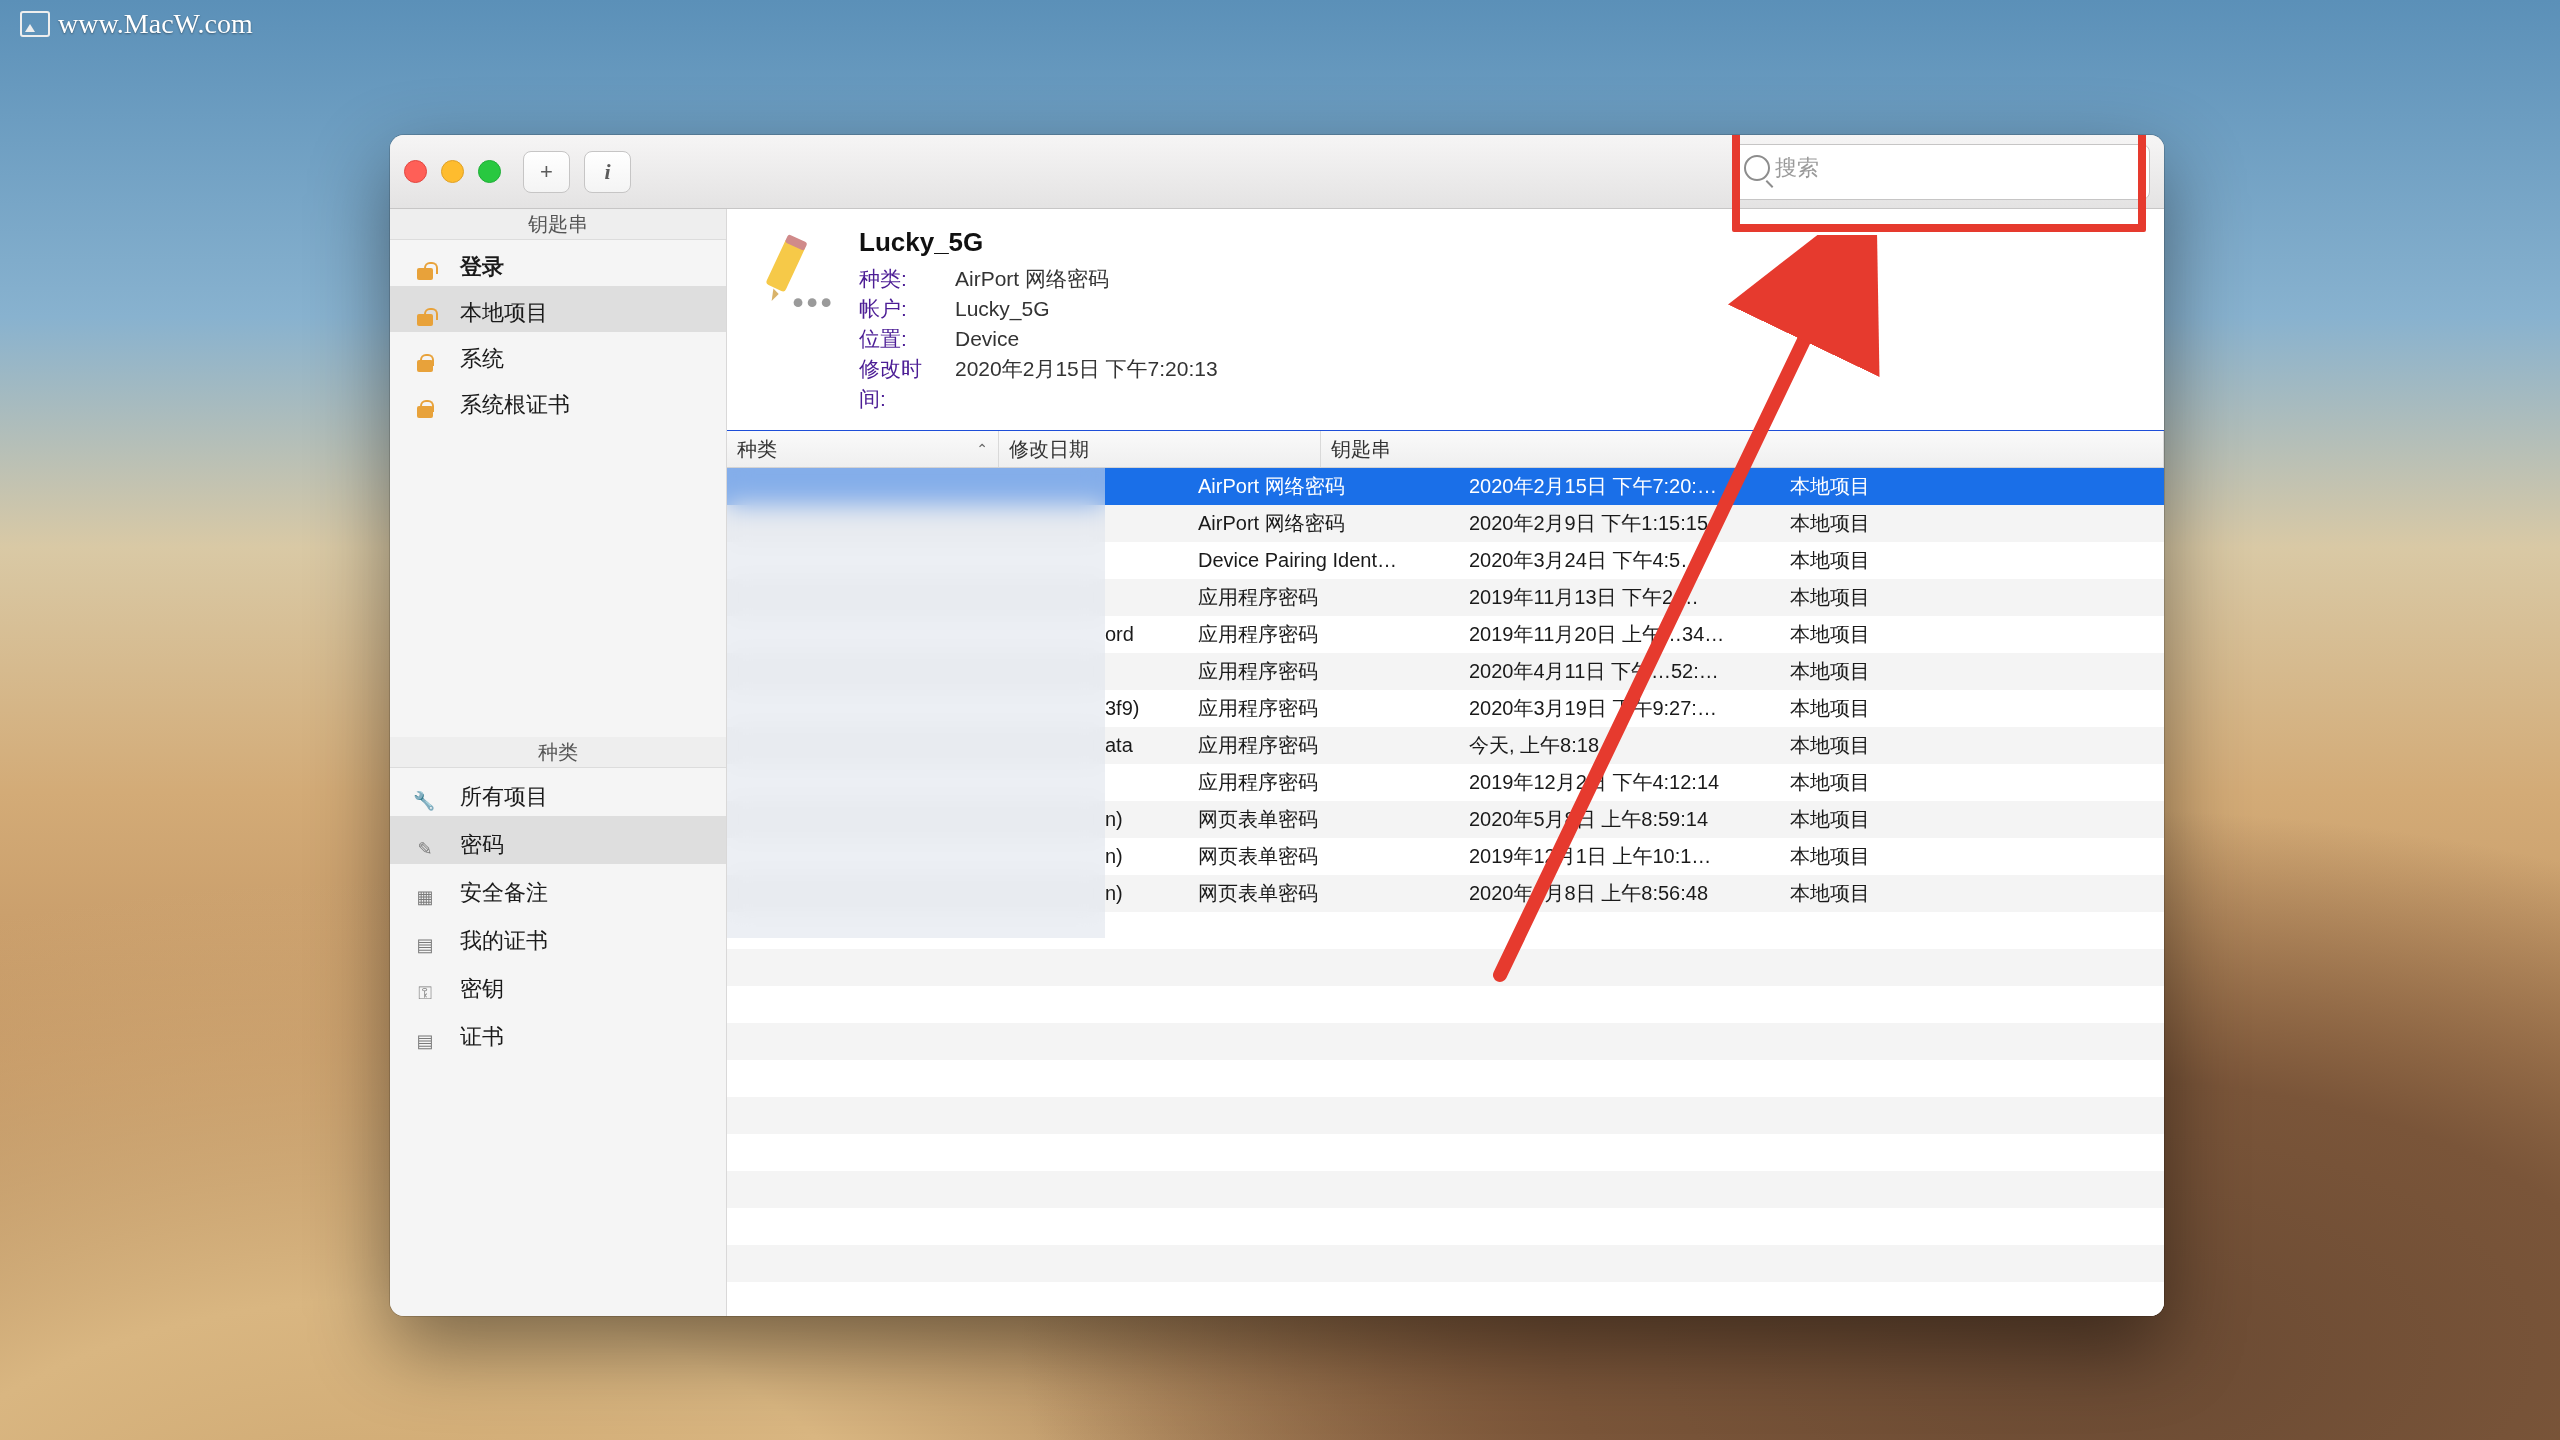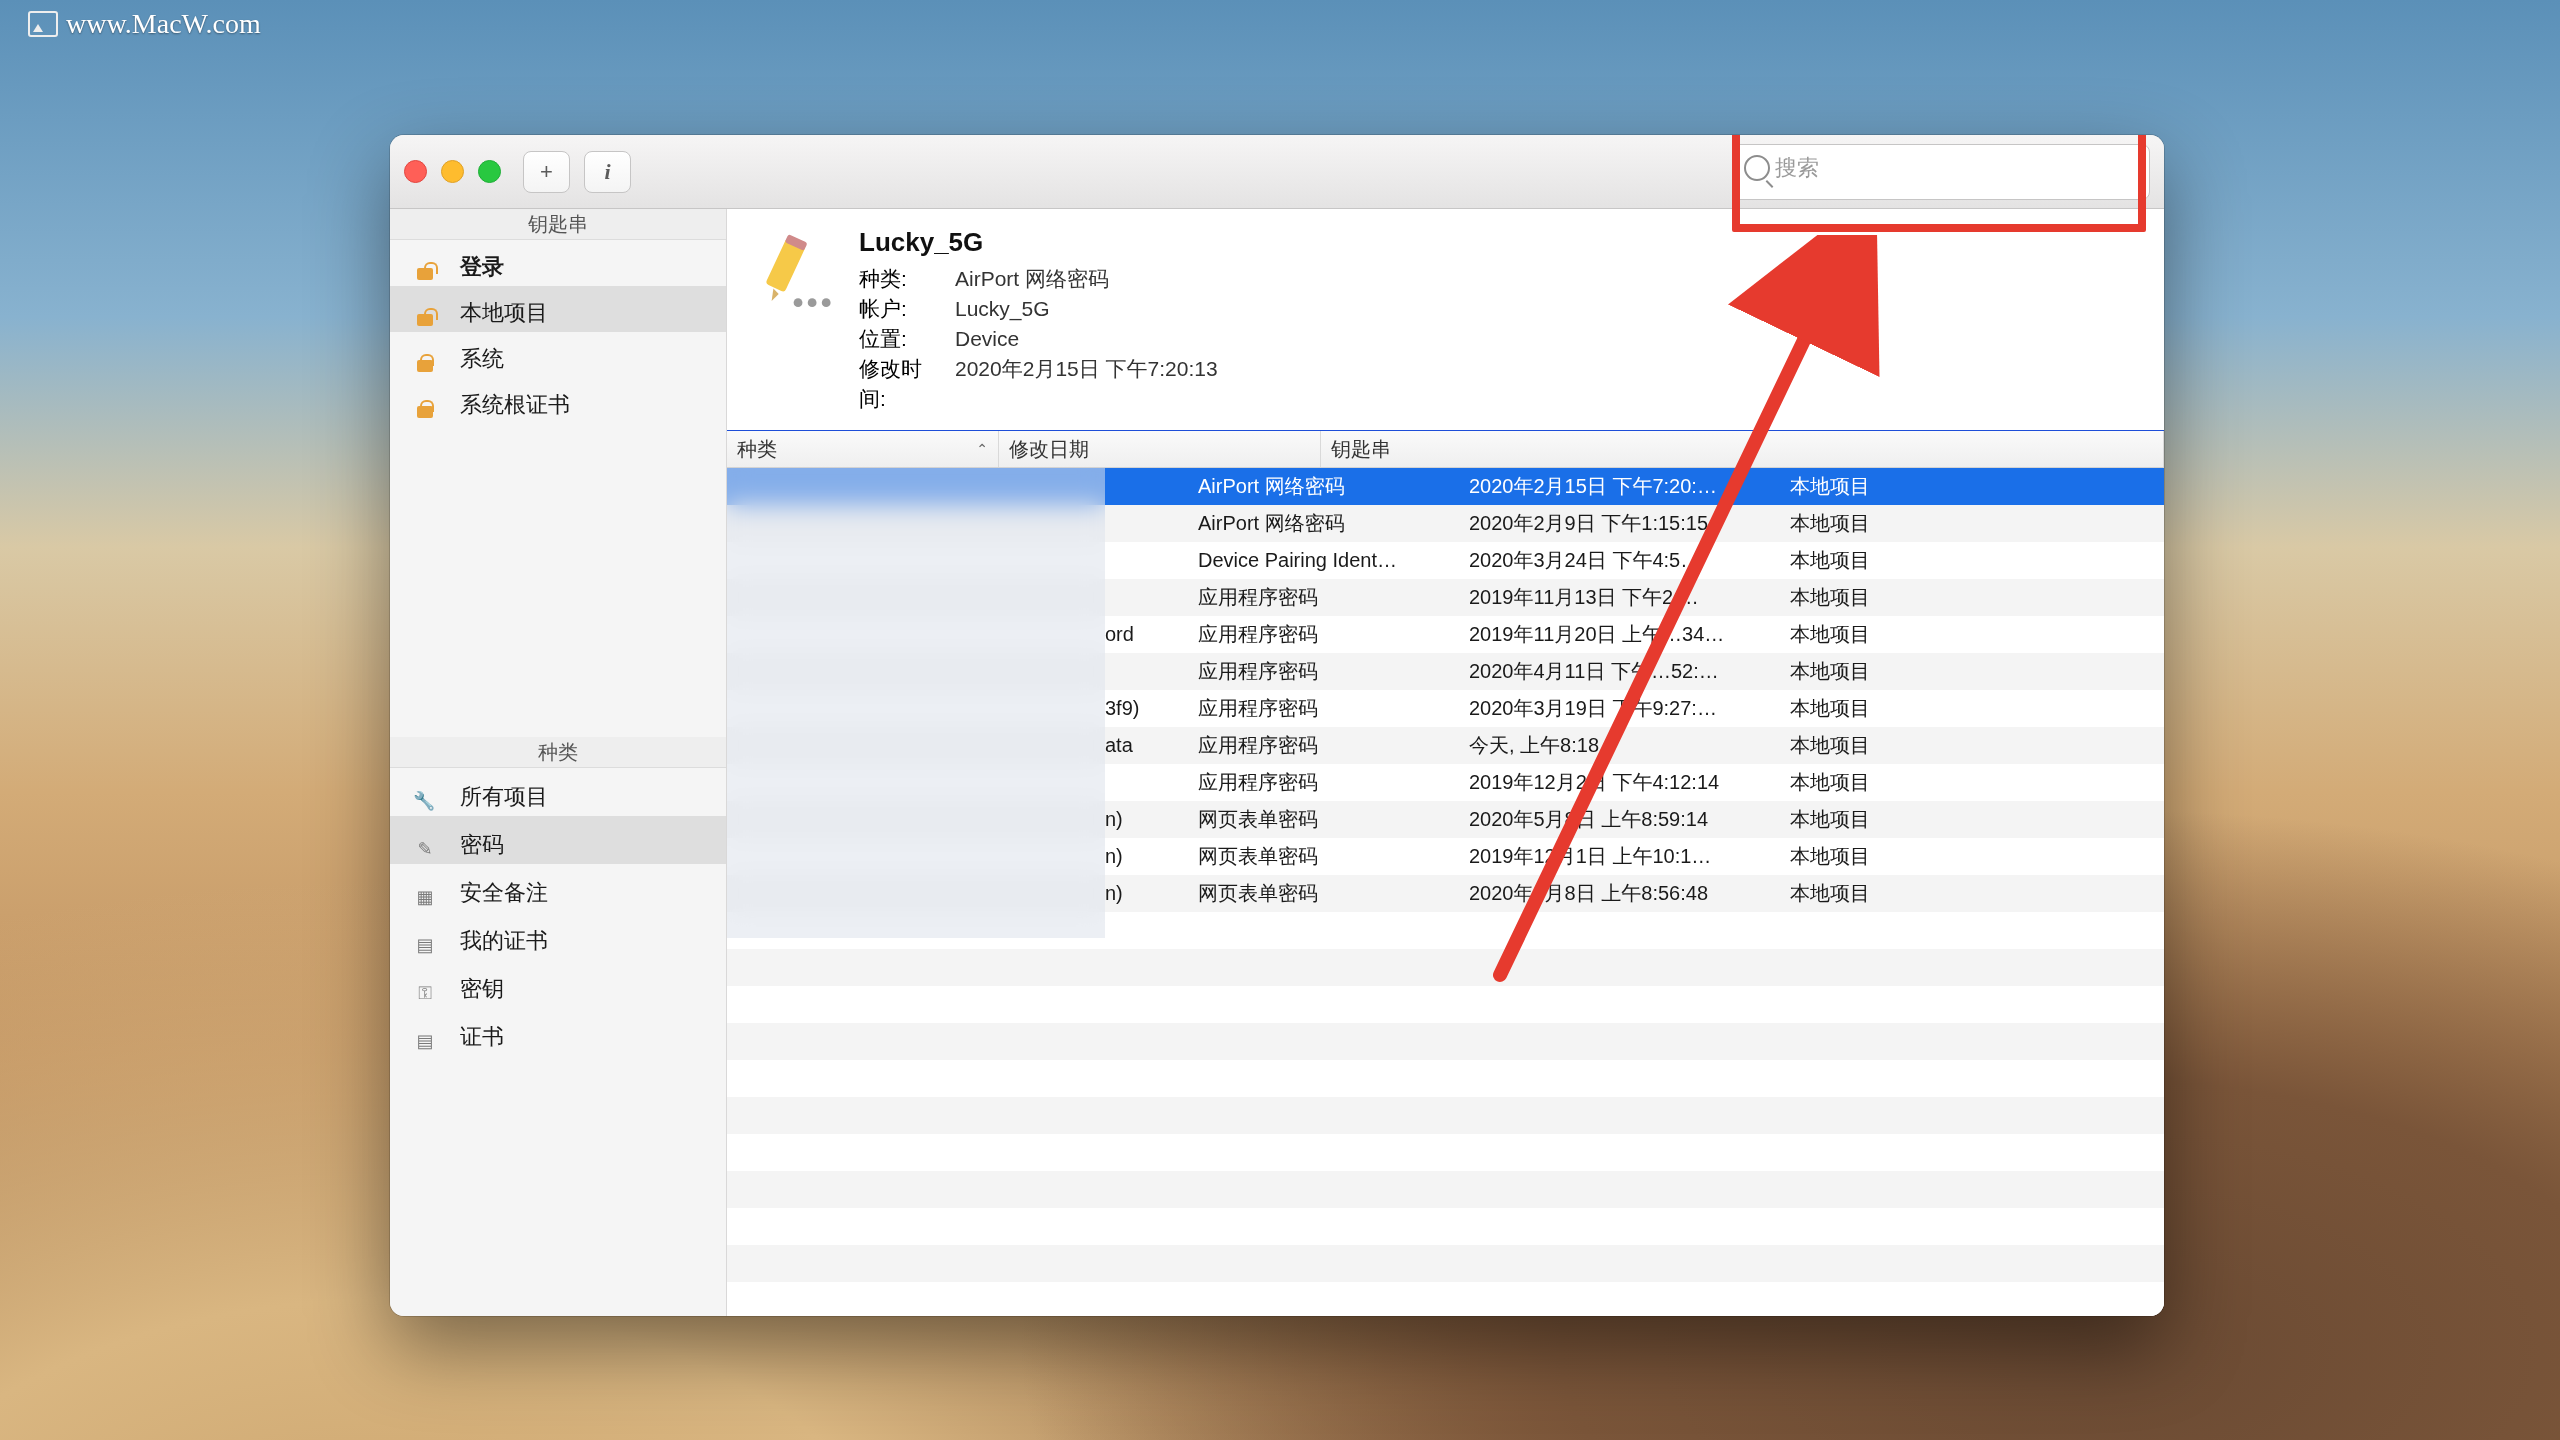--- a/index.html
+++ b/index.html
@@ -3,21 +3,21 @@
 <meta charset="utf-8">
 <style>
   html,body{margin:0;padding:0;width:2560px;height:1440px;font-family:-apple-system,"Helvetica Neue",Arial,sans-serif;overflow:hidden;}
   
   .wallpaper{position:absolute;inset:0;
     background:
       radial-gradient(ellipse 1800px 900px at 2100px 1350px,#6a4a33 0%,#7a5539 30%,transparent 60%),
       radial-gradient(ellipse 2200px 1400px at 380px 1650px,#caa26a 0%,#d9b681 25%,transparent 55%),
       linear-gradient(180deg,#5b90b8 0%,#88b2cf 22%,#d9c9a5 38%,#d3ab77 55%,#c0915f 75%,#956d48 100%);
   }
-  .watermark{position:absolute;top:8px;left:28px;color:#fff;font-size:28px;font-family:Georgia,serif;text-shadow:0 1px 2px rgba(0,0,0,.4);display:flex;align-items:center;gap:8px}
+  .watermark{position:absolute;top:8px;left:20px;color:#fff;font-size:28px;font-family:Georgia,serif;text-shadow:0 1px 2px rgba(0,0,0,.4);display:flex;align-items:center;gap:8px}
   .watermark .wm-icon{width:26px;height:22px;border:2px solid #eee;border-radius:3px;position:relative}
   .watermark .wm-icon:after{content:"";position:absolute;left:3px;bottom:3px;width:0;height:0;border-left:5px solid transparent;border-right:5px solid transparent;border-bottom:8px solid #eee}
   .window{position:absolute;left:390px;top:135px;width:1774px;height:1181px;border-radius:14px;background:#ececec;box-shadow:0 30px 80px rgba(0,0,0,.45),0 0 0 1px rgba(0,0,0,.15);overflow:hidden;display:flex;flex-direction:column}
   .titlebar{height:73px;background:linear-gradient(#f6f5f5,#e4e3e3);border-bottom:1px solid #c7c6c6;display:flex;align-items:center;padding:0 14px;gap:14px}
   .traffic{display:flex;gap:14px;margin-right:8px}
   .dot{width:21px;height:21px;border-radius:50%}
   .dot.red{background:#ff5f57;border:1px solid #e24640}
   .dot.yel{background:#febc2e;border:1px solid #e0a126}
   .dot.grn{background:#28c840;border:1px solid #1fae37}
   .tb-btn{width:45px;height:40px;border:1px solid #c6c5c5;border-radius:8px;background:linear-gradient(#fff,#f4f4f4);display:flex;align-items:center;justify-content:center;color:#5b5b5b;font-size:22px}
@@ -43,21 +43,21 @@
   .side-gap{flex:1}
   .cat-list .side-item{height:40px}
   .cat-ic{width:22px;height:22px;display:inline-flex;align-items:center;justify-content:center;color:#7a7a7a;font-size:18px}
   .main{flex:1;display:flex;flex-direction:column;background:#fff;min-width:0}
   .detail{padding:18px 20px 16px 20px;display:flex;gap:24px;border-bottom:1px solid #1d4ed8;background:#fff}
   .pencil{width:88px;height:88px;position:relative;flex:0 0 88px}
   .pencil svg{width:100%;height:100%}
   .detail-info{flex:1;font-size:21px;color:#333}
   .detail-title{font-size:26px;font-weight:600;margin-bottom:6px;color:#111}
   .detail-row{display:flex;gap:18px;line-height:30px}
-  .detail-row .lab{color:#000000;width:78px}
+  .detail-row .lab{color:#4c1d95;width:78px}
   .headers{display:flex;height:36px;background:linear-gradient(#fafafa,#efefef);border-bottom:1px solid #d3d3d3;font-size:20px;color:#333}
   .hcell{border-right:1px solid #d9d9d9;display:flex;align-items:center;padding:0 10px;position:relative}
   .hcell.sort .chev{margin-left:auto;font-size:14px;color:#666}
   .col-name{width:441px}
   .col-kind{width:251px}
   .col-date{width:301px}
   .col-keychain{flex:1}
   .rows{flex:1;overflow:hidden;background:repeating-linear-gradient(#fff 0 37px,#f4f4f4 37px 74px)}
   .row{display:flex;height:37px;align-items:center;font-size:20px;color:#1a1a1a}
   .row.sel{background:#1a6fe8;color:#fff}

